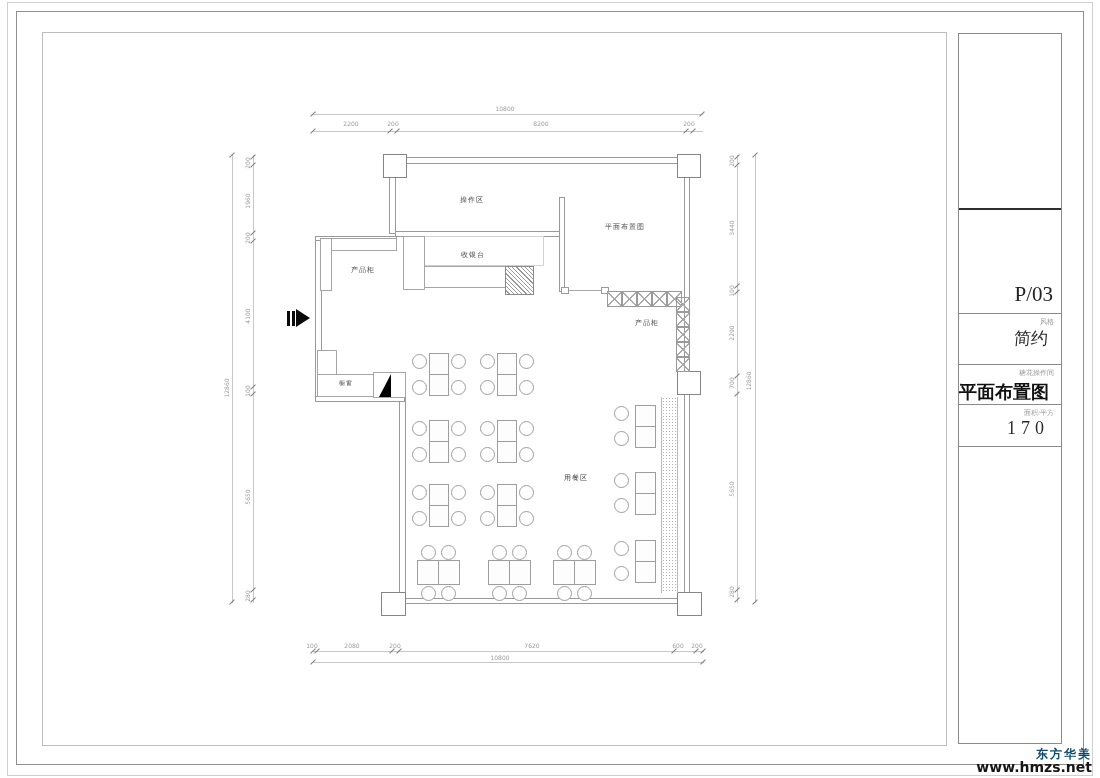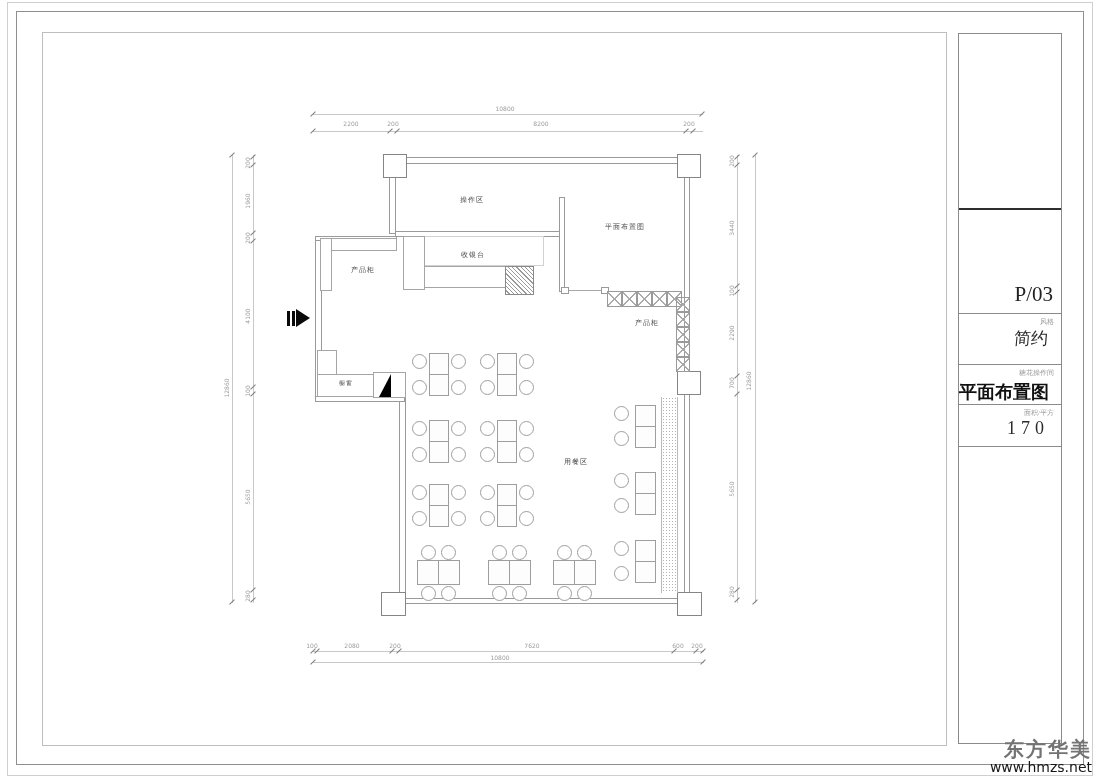--- a/index.html
+++ b/index.html
@@ -62,22 +62,22 @@
   .tb-rest{flex:1;border-bottom:none;}
   .tb-label{font-size:7px;color:#9a9a9a;text-align:right;padding:3px 7px 0 0;}
   .tb-val-style{font-size:17px;color:#2b2b2b;text-align:right;padding-right:13px;
                 transform:skewX(-5deg);}
   .tb-val-name{font-size:18px;font-weight:bold;color:#111;text-align:left;padding:2px 7px 0 0;}
   .tb-val-scale{font-family:"Liberation Serif","DejaVu Serif",serif;font-size:19px;color:#222;
                 text-align:right;padding-right:10px;}
   .tb-val-area{font-size:18px;color:#2b2b2b;text-align:right;padding-right:12px;letter-spacing:5px;}
   
   .wm{position:absolute;right:8px;bottom:3px;text-align:right;line-height:1.05;}
-  .wm-brand{font-size:20px;font-weight:bold;color:#737373;letter-spacing:2px;}
-  .wm-url{font-size:14px;font-weight:normal;color:#161616;}
+  .wm-brand{font-size:12px;font-weight:bold;color:#0c4a6e;letter-spacing:2px;}
+  .wm-url{font-size:14px;font-weight:bold;color:#161616;}
 </style>
 </head>
 <body>
 
 <div class="page">
 
   <div class="b-outer"></div>
   <div class="b-mid"></div>
   <div class="b-frame"></div>
 
@@ -140,21 +140,21 @@
       <div class="arrow-bar" style="left:5px;top:2px;"></div>
       <div class="arrow-head" style="left:9px;top:0;"></div>
     </div>
 
     <span class="plabel" style="left:472px;top:200px;">操作区</span>
     <span class="plabel" style="left:625px;top:227px;">平面布置图</span>
     <span class="plabel" style="left:473px;top:255px;">收银台</span>
     <span class="plabel" style="left:363px;top:270px;">产品柜</span>
     <span class="plabel" style="left:647px;top:323px;">产品柜</span>
     <span class="plabel sm" style="left:346px;top:383px;">橱窗</span>
-    <span class="plabel" style="left:576px;top:462px;">用餐区</span>
+    <span class="plabel" style="left:576px;top:478px;">用餐区</span>
 
     <div class="dimline" style="left:313px;top:114px;width:390px;height:1px;"></div>
     <div class="dimline" style="left:313px;top:131px;width:390px;height:1px;"></div>
     <div class="dimline" style="left:313px;top:651px;width:391px;height:1px;"></div>
     <div class="dimline" style="left:313px;top:662px;width:391px;height:1px;"></div>
     <div class="dimline" style="left:232px;top:155px;width:1px;height:448px;"></div>
     <div class="dimline" style="left:253px;top:155px;width:1px;height:448px;"></div>
     <div class="dimline" style="left:737px;top:155px;width:1px;height:448px;"></div>
     <div class="dimline" style="left:755px;top:155px;width:1px;height:448px;"></div>
 

